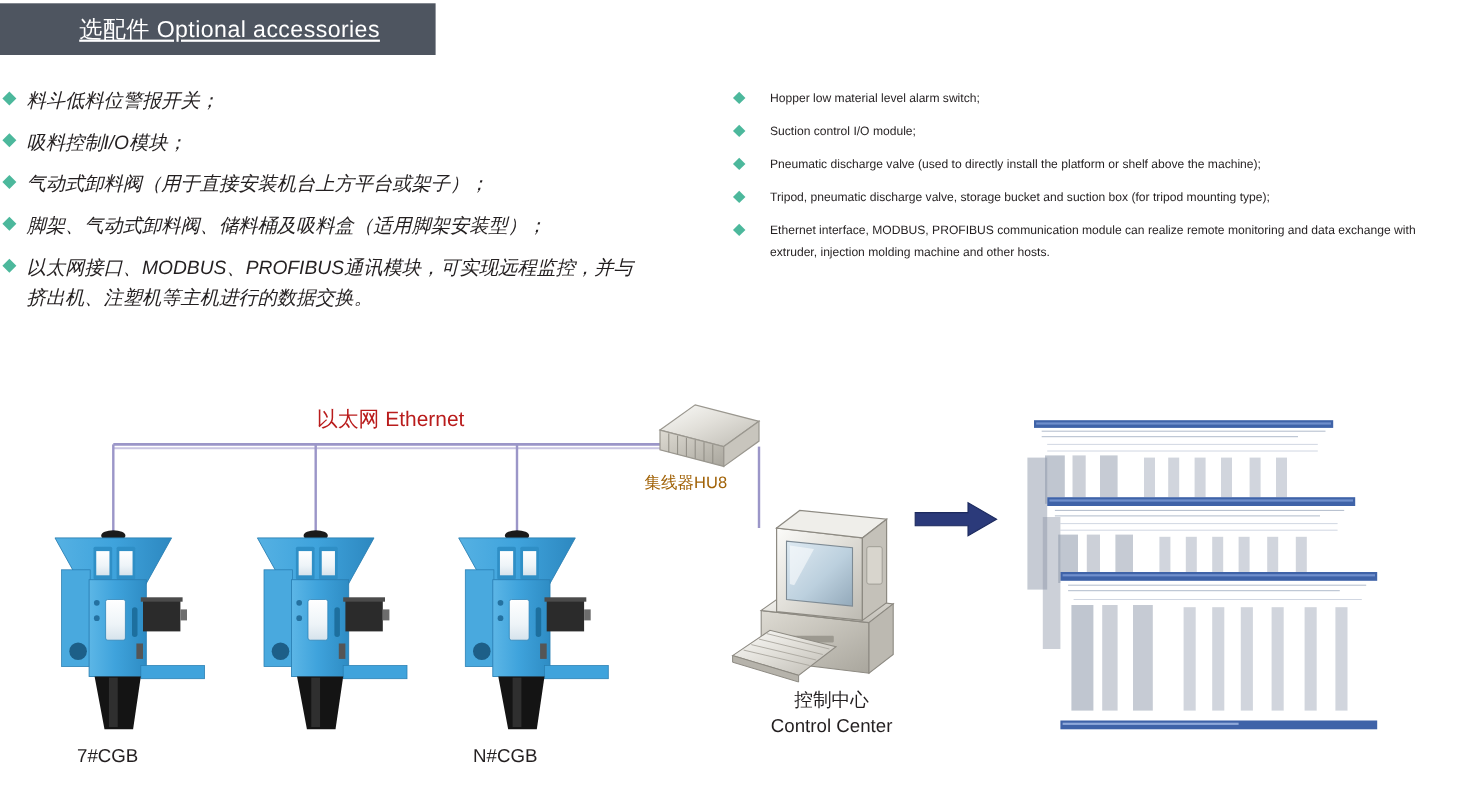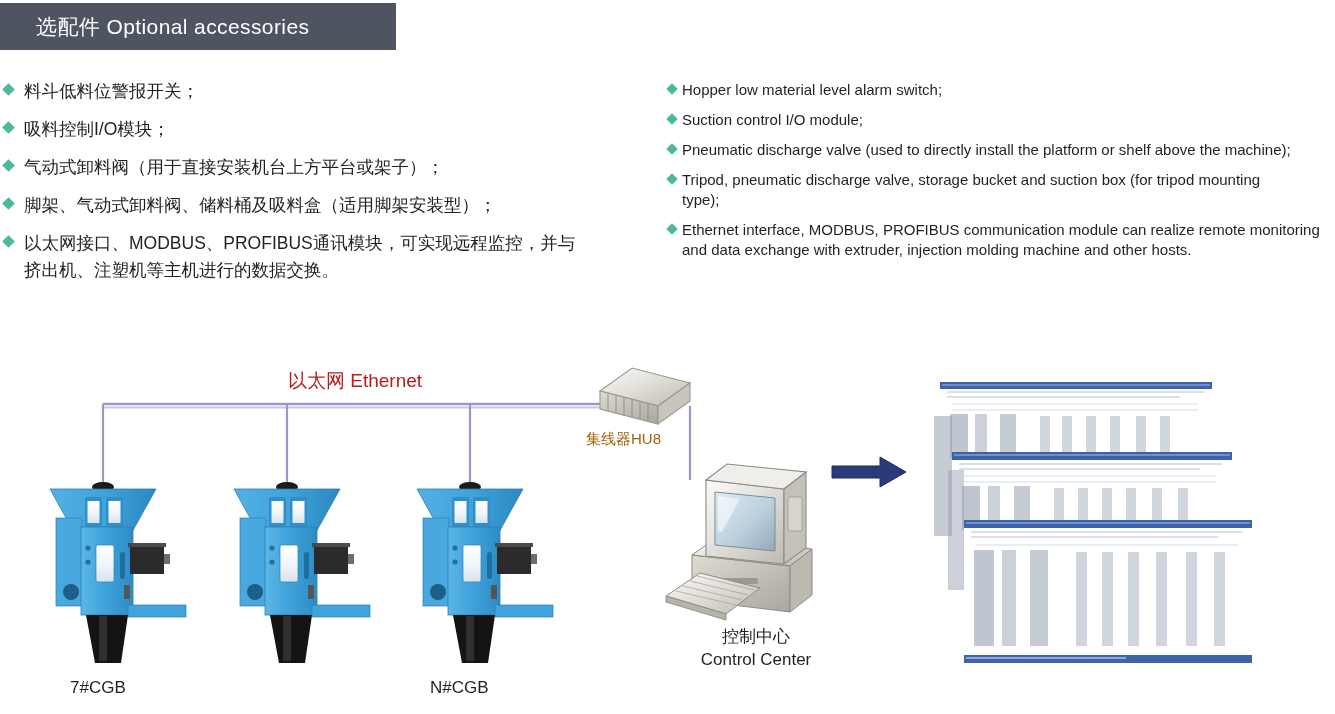--- a/index.html
+++ b/index.html
@@ -15,27 +15,28 @@
   .header-bar {
     position: absolute; left: 0; top: 3px;
     width: 396px; height: 47px;
     background: #4e5560;
     display: flex; align-items: center;
   }
   .header-title {
     color: #ffffff;
     font-size: 21px;
     letter-spacing: .4px;
-    padding-left: 36px;
+    padding-left: 72px;
     white-space: nowrap;
+    text-decoration: underline;
   }
 
   
   .col { position: absolute; }
-  .col-cn { left: 4px;  top: 78px;  width: 640px; }
+  .col-cn { left: 4px;  top: 78px;  width: 640px; font-style: italic; }
   .col-en { left: 668px; top: 80px; width: 660px; }
 
   .bullet { display: flex; align-items: flex-start; }
   .col-cn .bullet { margin-bottom: 11px; }
   .col-en .bullet { margin-bottom: 10px; }
 
   .dia {
     flex: 0 0 auto;
     width: 9px; height: 9px;
     background: #4cb89c;
@@ -44,22 +45,22 @@
   }
   .col-en .dia { width: 8px; height: 8px; margin-top: 5px; }
 
   .btxt-cn {
     margin-left: 11px;
     font-size: 17.5px;
     line-height: 27px;
     color: #231f20;
   }
   .btxt-en {
-    margin-left: 6px;
-    font-size: 15px;
+    margin-left: 24px;
+    font-size: 11px;
     line-height: 20px;
     color: #231f20;
   }
 
   .eth-label {
     position: absolute; left: 288px; top: 368px;
     font-size: 19px; color: #b91c1c; white-space: nowrap;
   }
   .hub-label {
     position: absolute; left: 586px; top: 430px;

